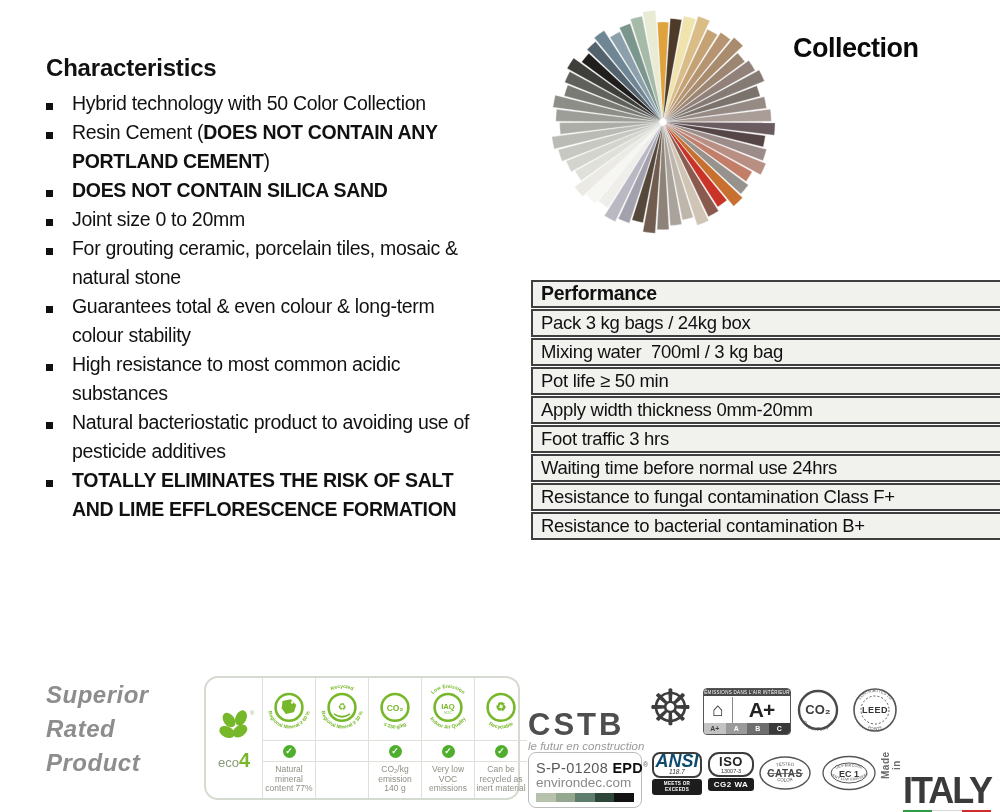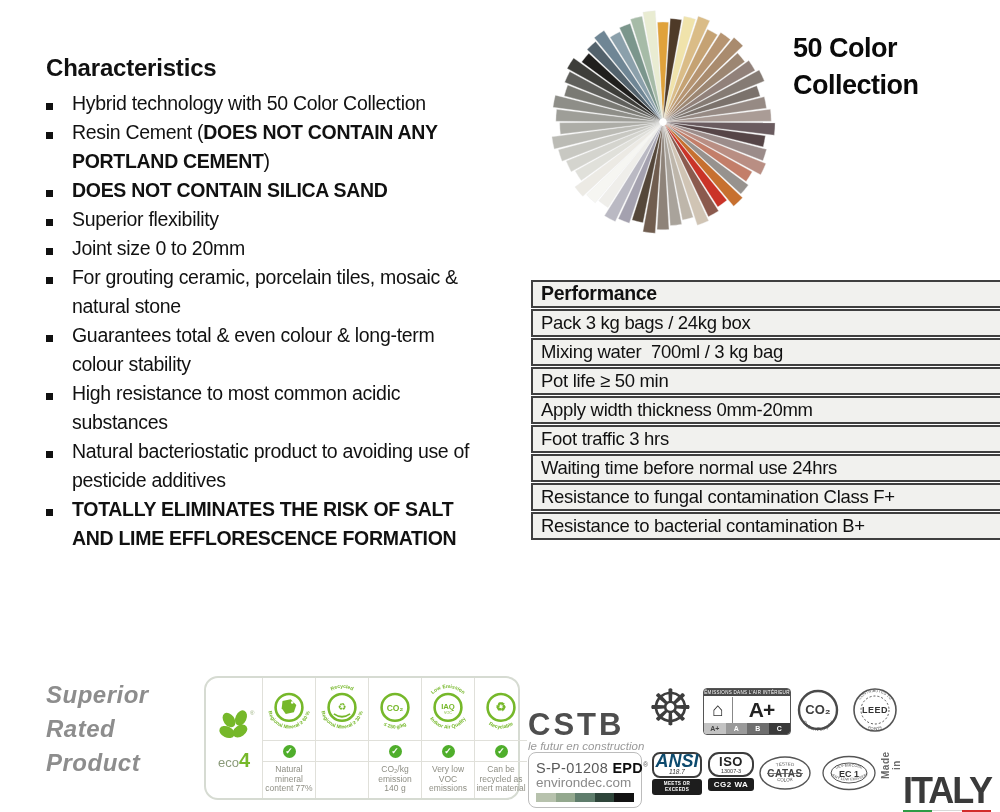--- a/index.html
+++ b/index.html
@@ -106,24 +106,20 @@
           <span class="char-bullet"></span>
           <span class="char-text"><span>Hybrid technology with 50 Color Collection</span></span>
         </div>
         <div class="char-item">
           <span class="char-bullet"></span>
           <span class="char-text"><span>Resin Cement (</span><span class="seg-b">DOES NOT CONTAIN ANY PORTLAND CEMENT</span><span>)</span></span>
         </div>
         <div class="char-item">
           <span class="char-bullet"></span>
           <span class="char-text"><span class="seg-b">DOES NOT CONTAIN SILICA SAND</span></span>
-        </div>
-        <div class="char-item">
-          <span class="char-bullet"></span>
-          <span class="char-text"><span>Superior flexibility</span></span>
         </div>
         <div class="char-item">
           <span class="char-bullet"></span>
           <span class="char-text"><span>Joint size 0 to 20mm</span></span>
         </div>
         <div class="char-item">
           <span class="char-bullet"></span>
           <span class="char-text"><span>For grouting ceramic, porcelain tiles, mosaic &amp; natural stone</span></span>
         </div>
         <div class="char-item">
@@ -192,21 +188,20 @@
       <path d="M 116.78042481057635 113.6263244535852 L 38.62523708731713 56.00535056436573 A 101.1 101.1 0 0 1 45.8199106987592 47.30848413916068 L 117.0650805419885 113.28223478295394 Z" fill="#201f1d" stroke="#ececea" stroke-width="0.4"></path>
       <path d="M 117.10331255425012 113.24152182505732 L 43.998163142137784 43.62442888494145 A 104.95 104.95 0 0 1 52.539440363397674 35.60363569466327 L 117.42884956125384 112.93582222752408 Z" fill="#53626c" stroke="#ececea" stroke-width="0.4"></path>
       <path d="M 117.4718827893406 112.90022204518328 L 51.235211870064205 31.686039628985284 A 108.8 108.8 0 0 1 61.062146721237895 24.546353539669553 L 117.83316715886905 112.63773358601726 Z" fill="#6f8695" stroke="#ececea" stroke-width="0.4"></path>
       <path d="M 117.88032294306718 112.6078076153743 L 67.0080735766795 31.195190384357403 A 100 100 0 0 1 76.79142511980169 25.81674735948866 L 118.27165700479206 112.39266989437955 Z" fill="#8ba0ab" stroke="#ececea" stroke-width="0.4"></path>
       <path d="M 118.32219167021529 112.36889008586837 L 76.43990123796452 21.72730885435743 A 103.85 103.85 0 0 1 87.21984751304343 17.459226190719022 L 118.73740385221159 112.20449595342201 Z" fill="#7b968c" stroke="#ececea" stroke-width="0.4"></path>
       <path d="M 118.79052043699822 112.18723732882822 L 87.43476276617716 13.341365078699596 A 107.7 107.7 0 0 1 99.08096037360897 10.351129768892065 L 119.22306259512011 112.07617937860323 Z" fill="#a6bba7" stroke="#ececea" stroke-width="0.4"></path>
       <path d="M 119.27792341899776 112.06571411674645 L 99.86308934730008 6.2826024307667865 A 111.55 111.55 0 0 1 112.2186653538428 4.7217301935166205 L 119.7209741050235 112.0097437989607 Z" fill="#e9ecd2" stroke="#ececea" stroke-width="0.4"></path>
     </svg>
 
   <div class="cc-title">
-    <div>50 Color</div>
     <div>Collection</div>
   </div>
 
   <div class="perf">
     <div class="perf-row hdr">Performance</div>
     <div id="perf-rows">
         <div class="perf-row">Pack 3 kg bags / 24kg box</div>
         <div class="perf-row">Mixing water  700ml / 3 kg bag</div>
         <div class="perf-row">Pot life ≥ 50 min</div>
         <div class="perf-row">Apply width thickness 0mm-20mm</div>

